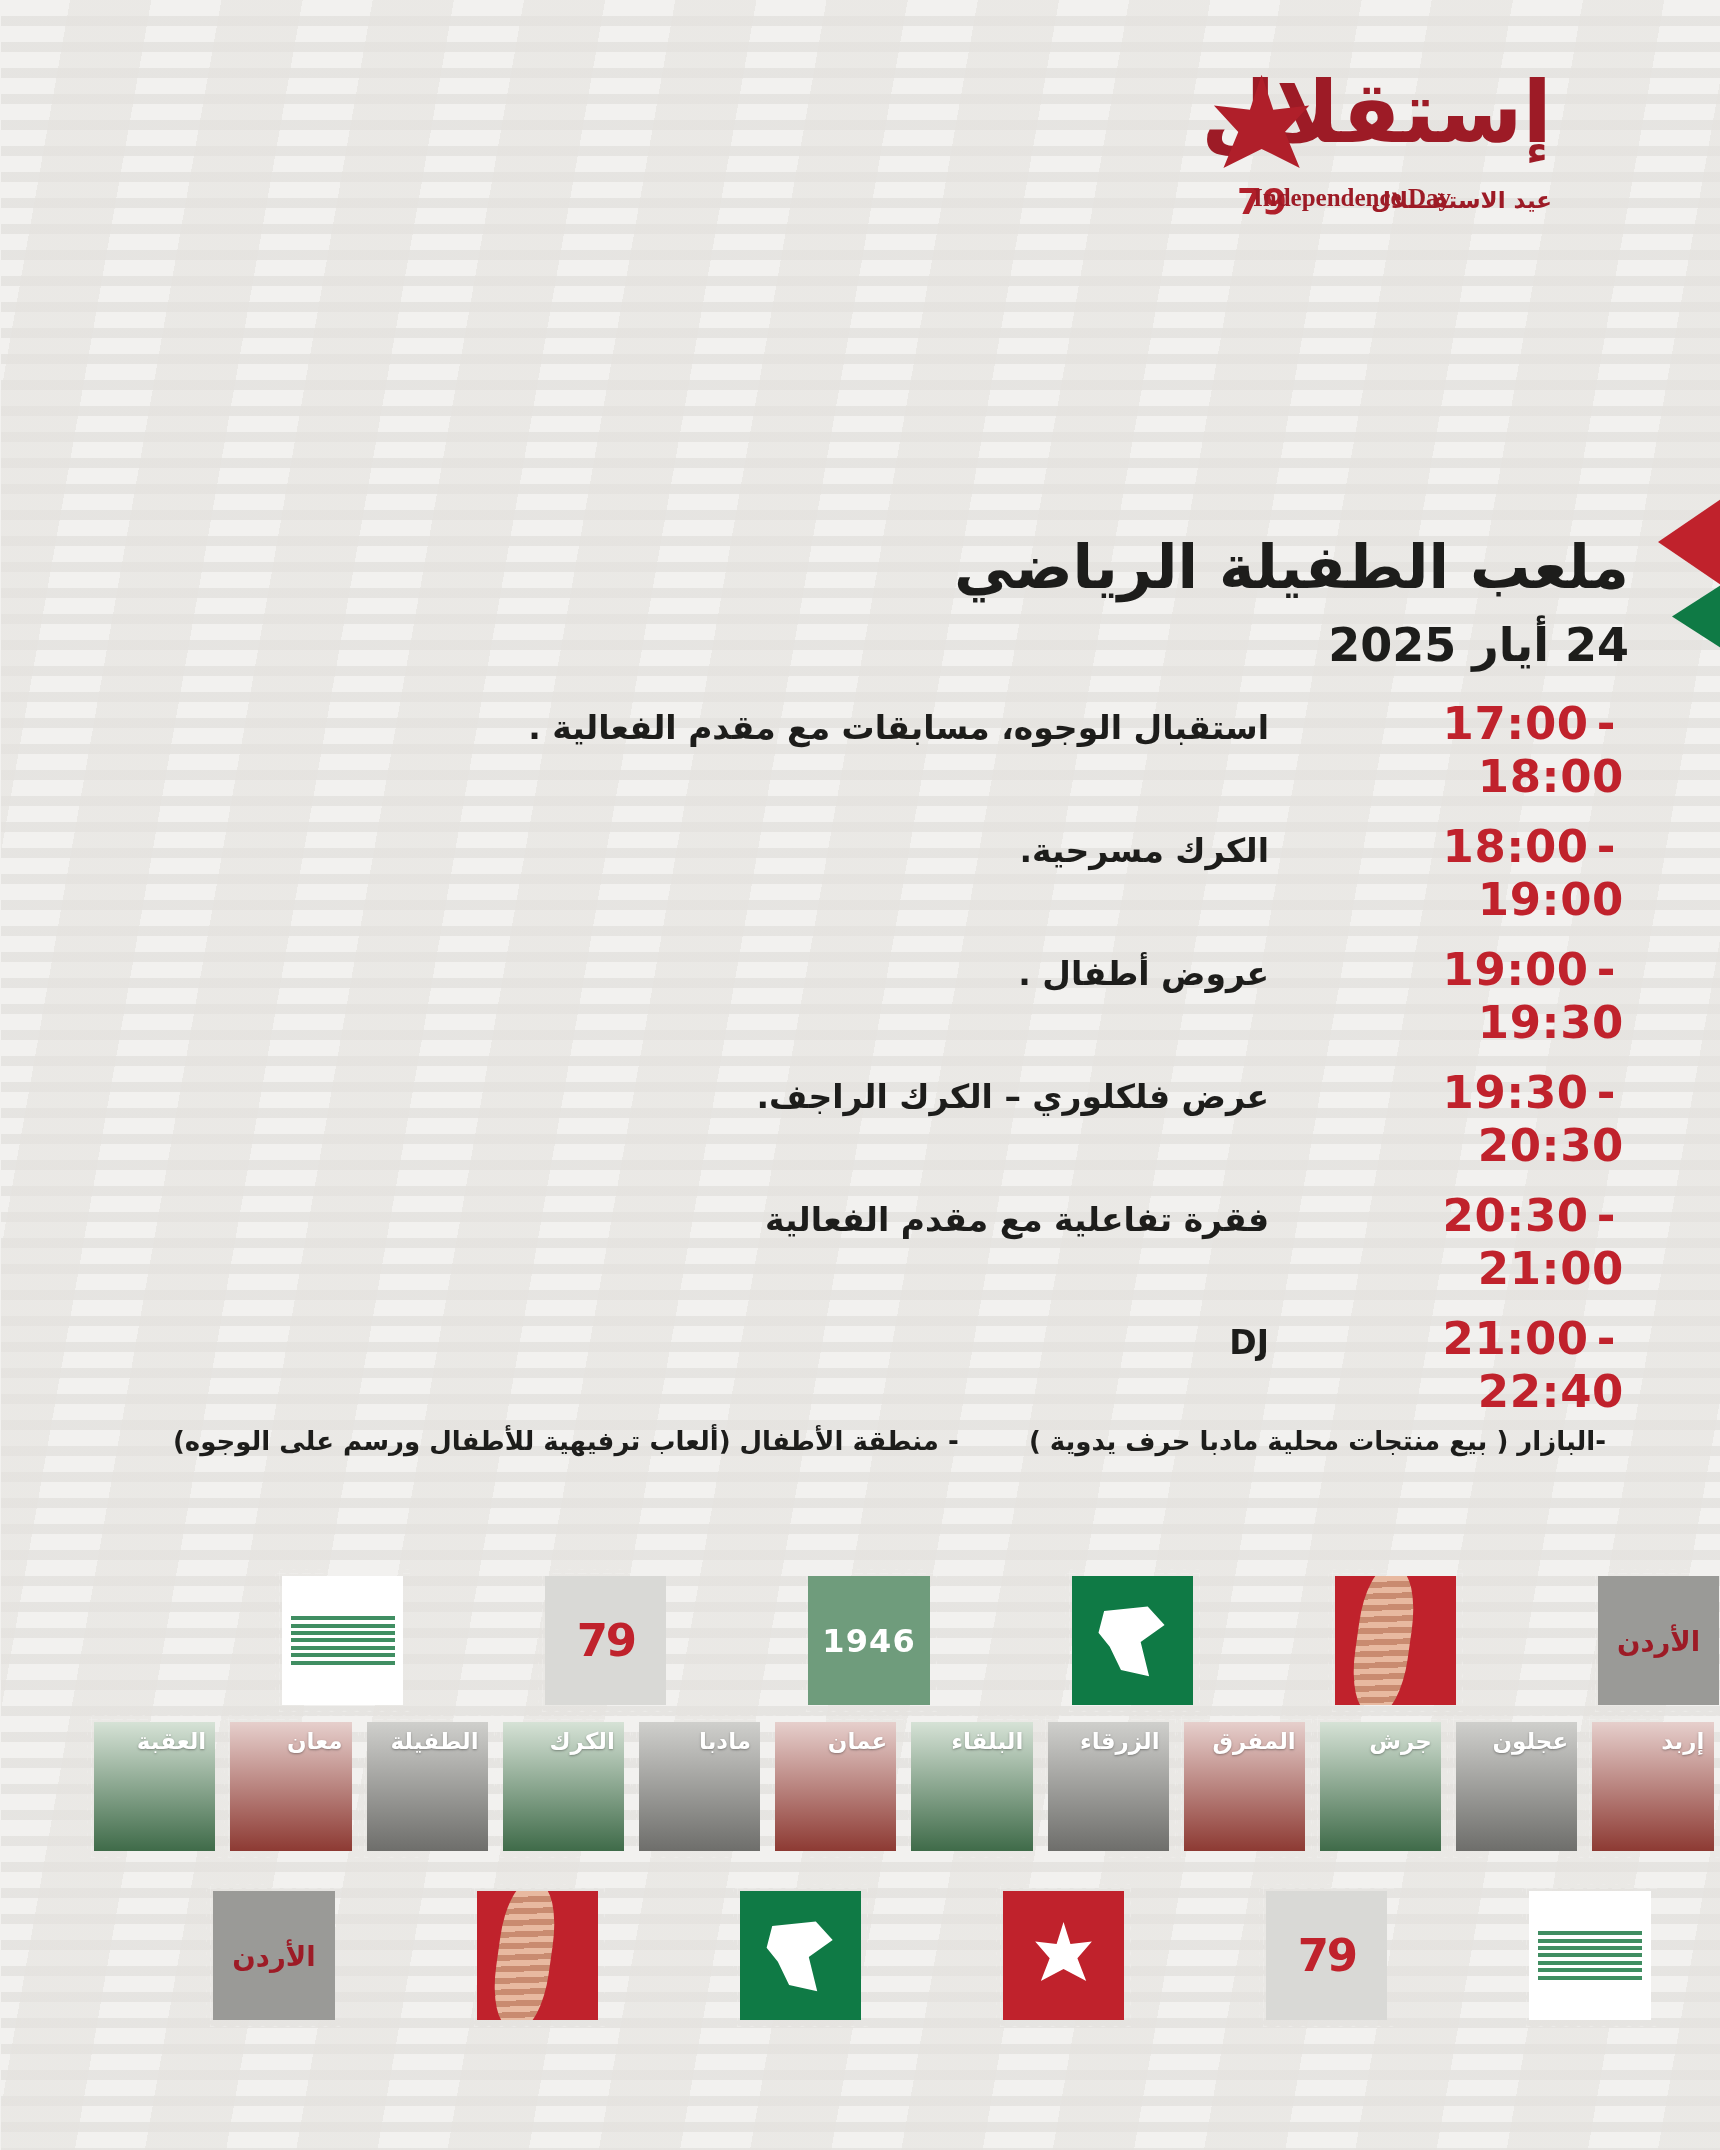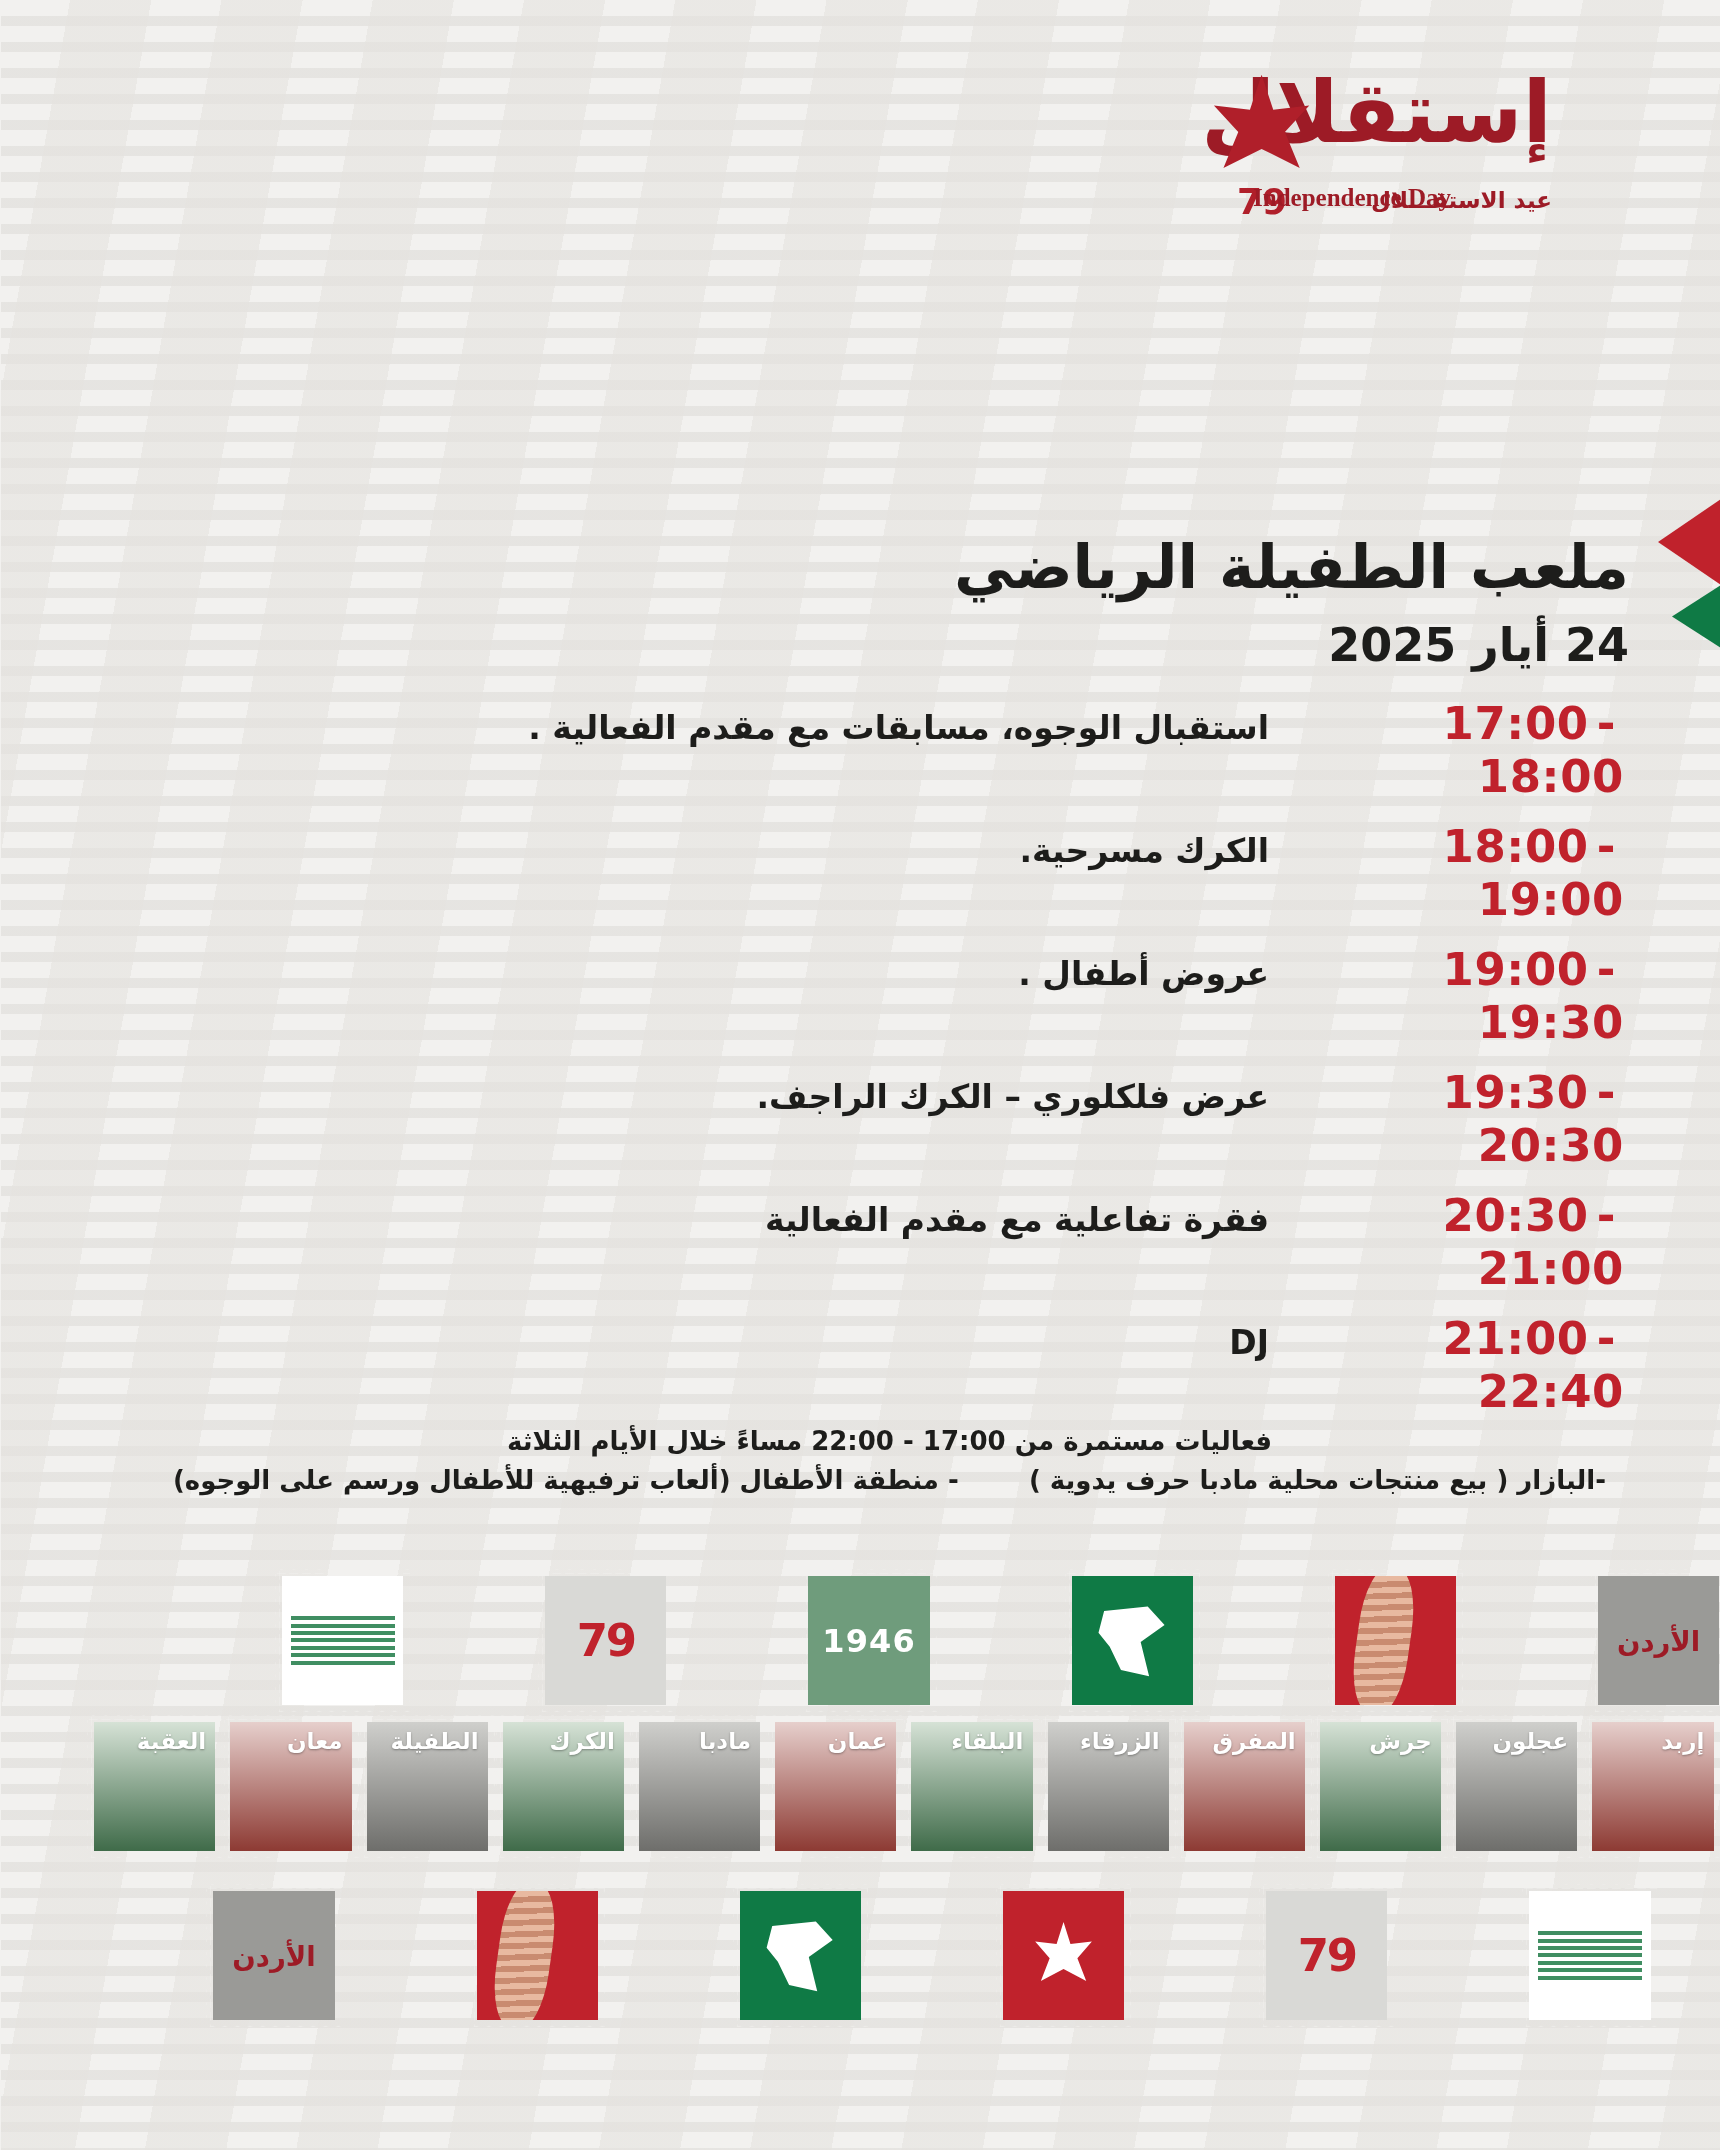--- a/index.html
+++ b/index.html
@@ -489,21 +489,20 @@
     <div class="row">
       <div class="time">
         <span>21:00</span><span class="dash">-</span><span>22:40</span>
       </div>
       <div class="desc">DJ</div>
     </div>
 
   </div>
 
   <div class="notes">
-    <div class="note-line">فعاليات مستمرة من 17:00 - 22:00 مساءً خلال الأيام الثلاثة</div>
     <div class="note-line">
       <span>-البازار ( بيع منتجات محلية مادبا حرف يدوية )</span>
       <span class="gap"></span>
       <span>- منطقة الأطفال (ألعاب ترفيهية للأطفال ورسم على الوجوه)</span>
     </div>
   </div>
 
   <div class="strip strip-top">
     <div class="mini">
       <div class="pad">

